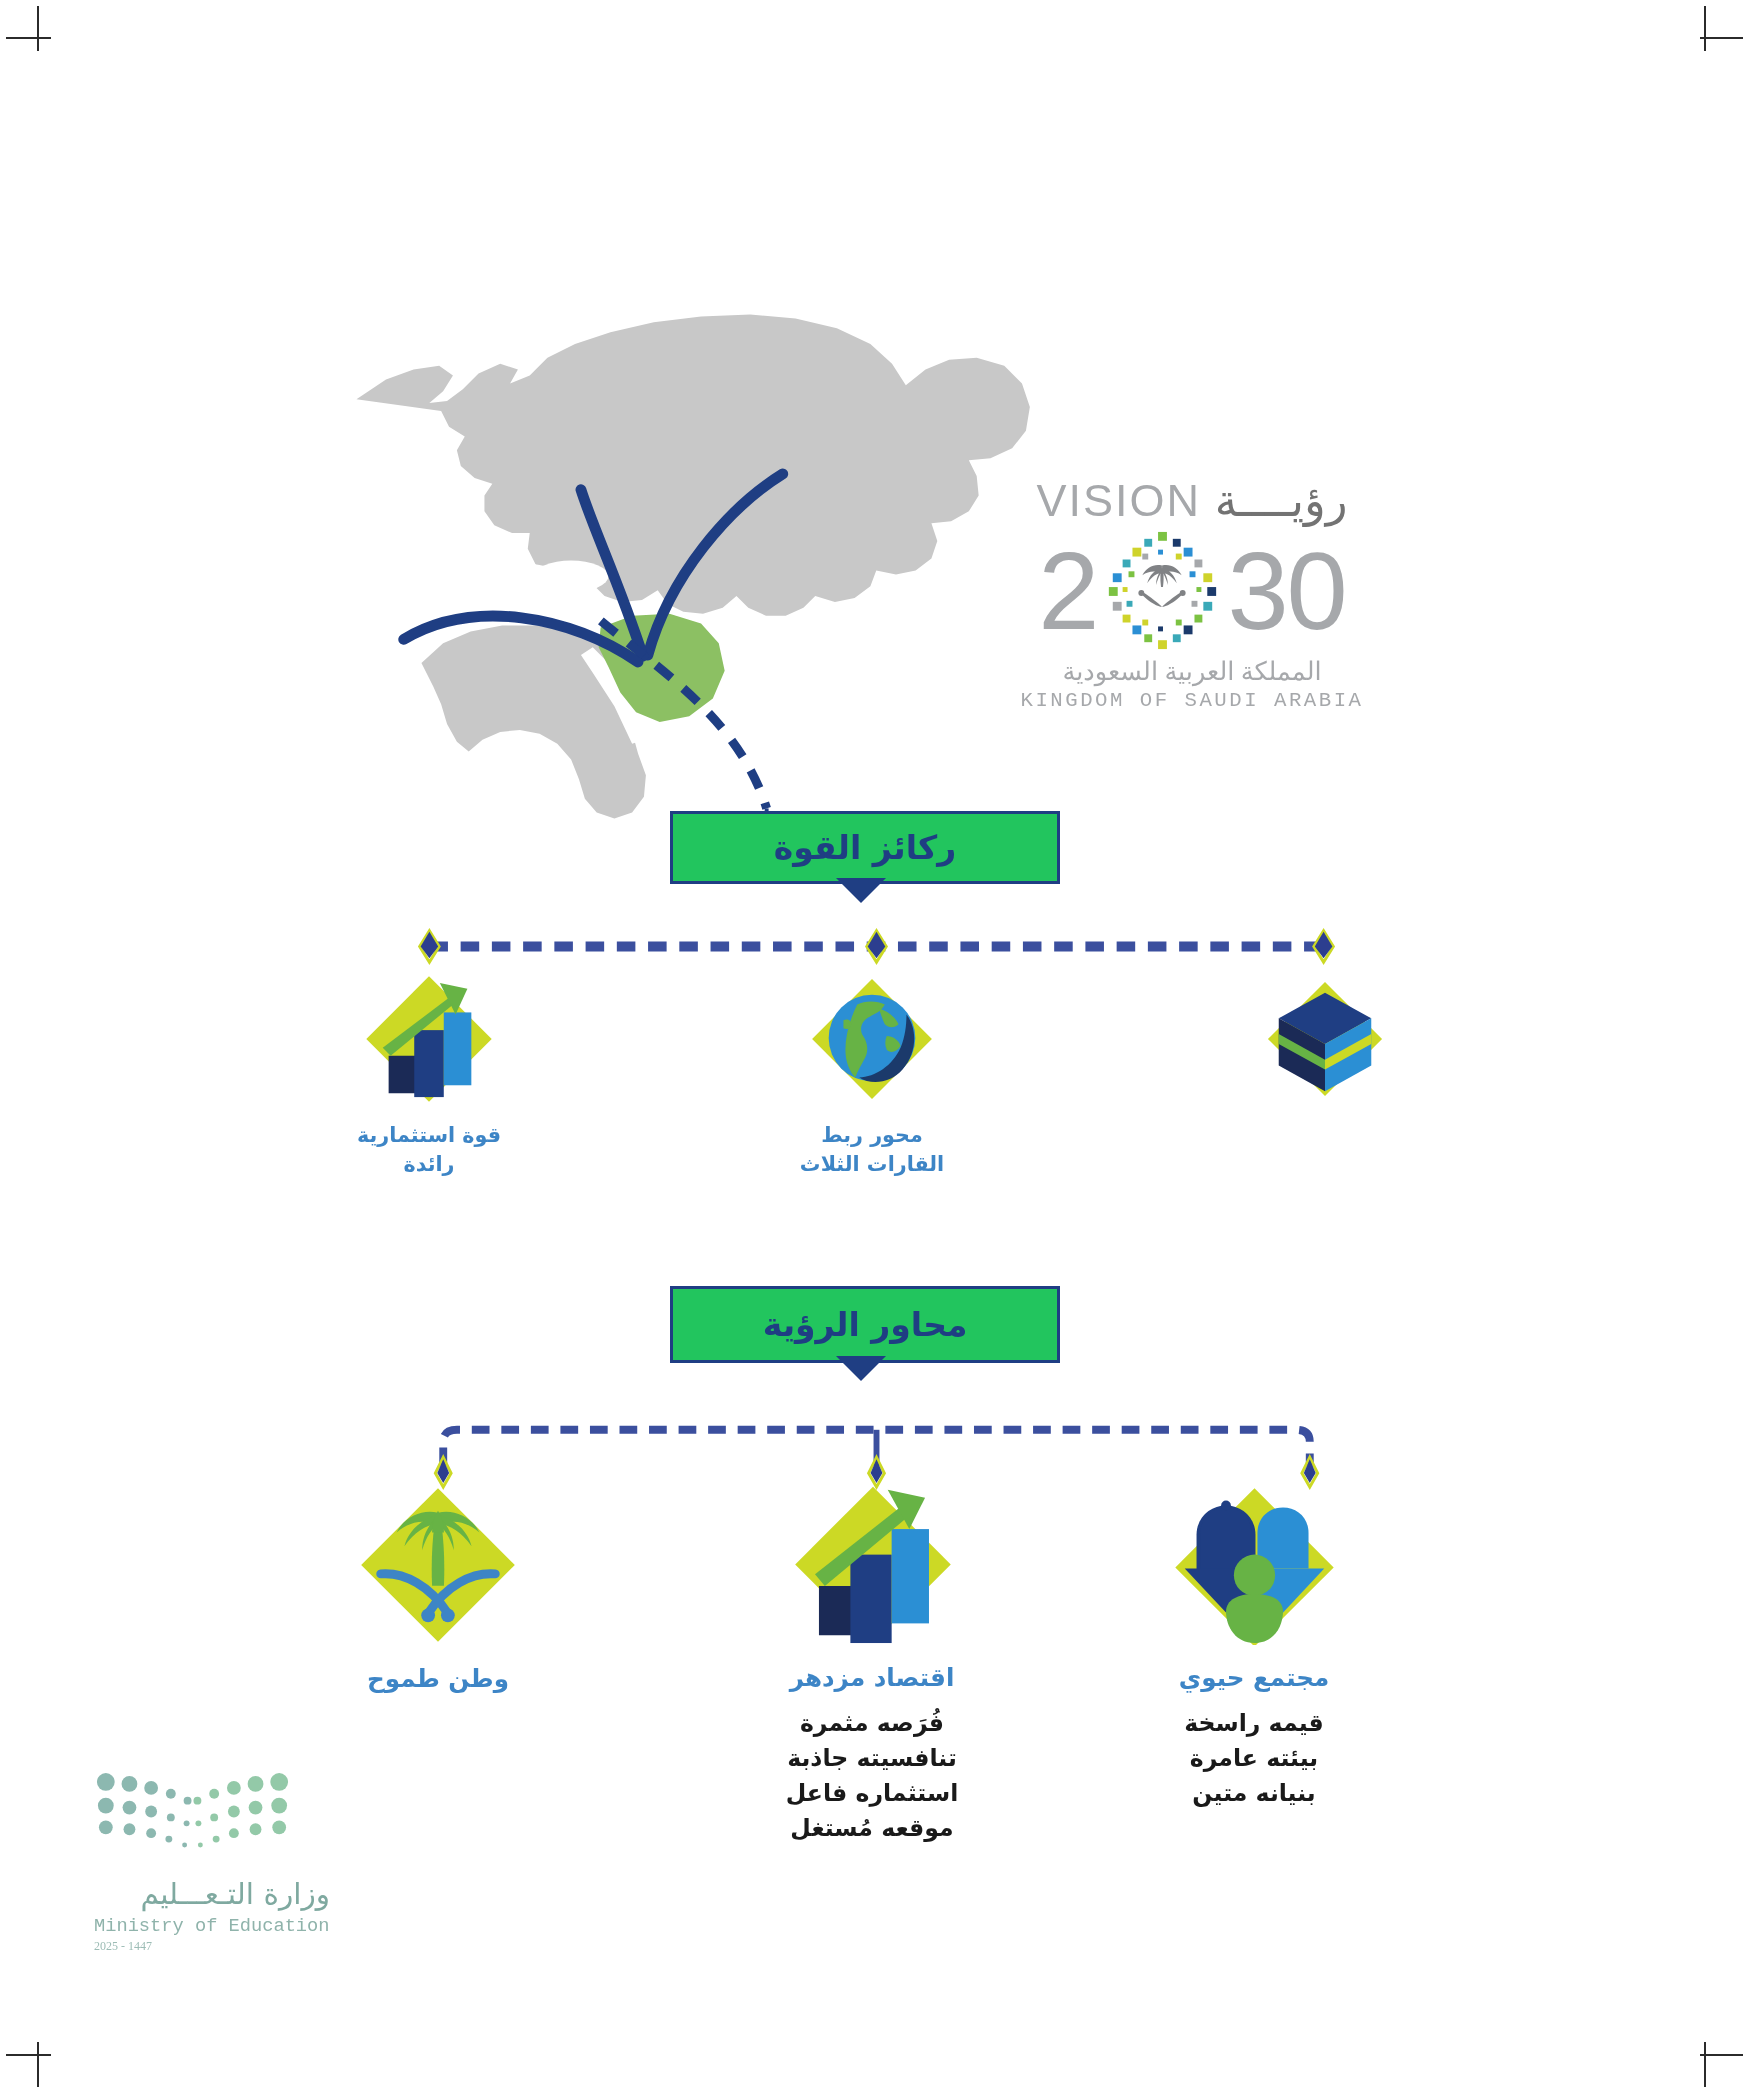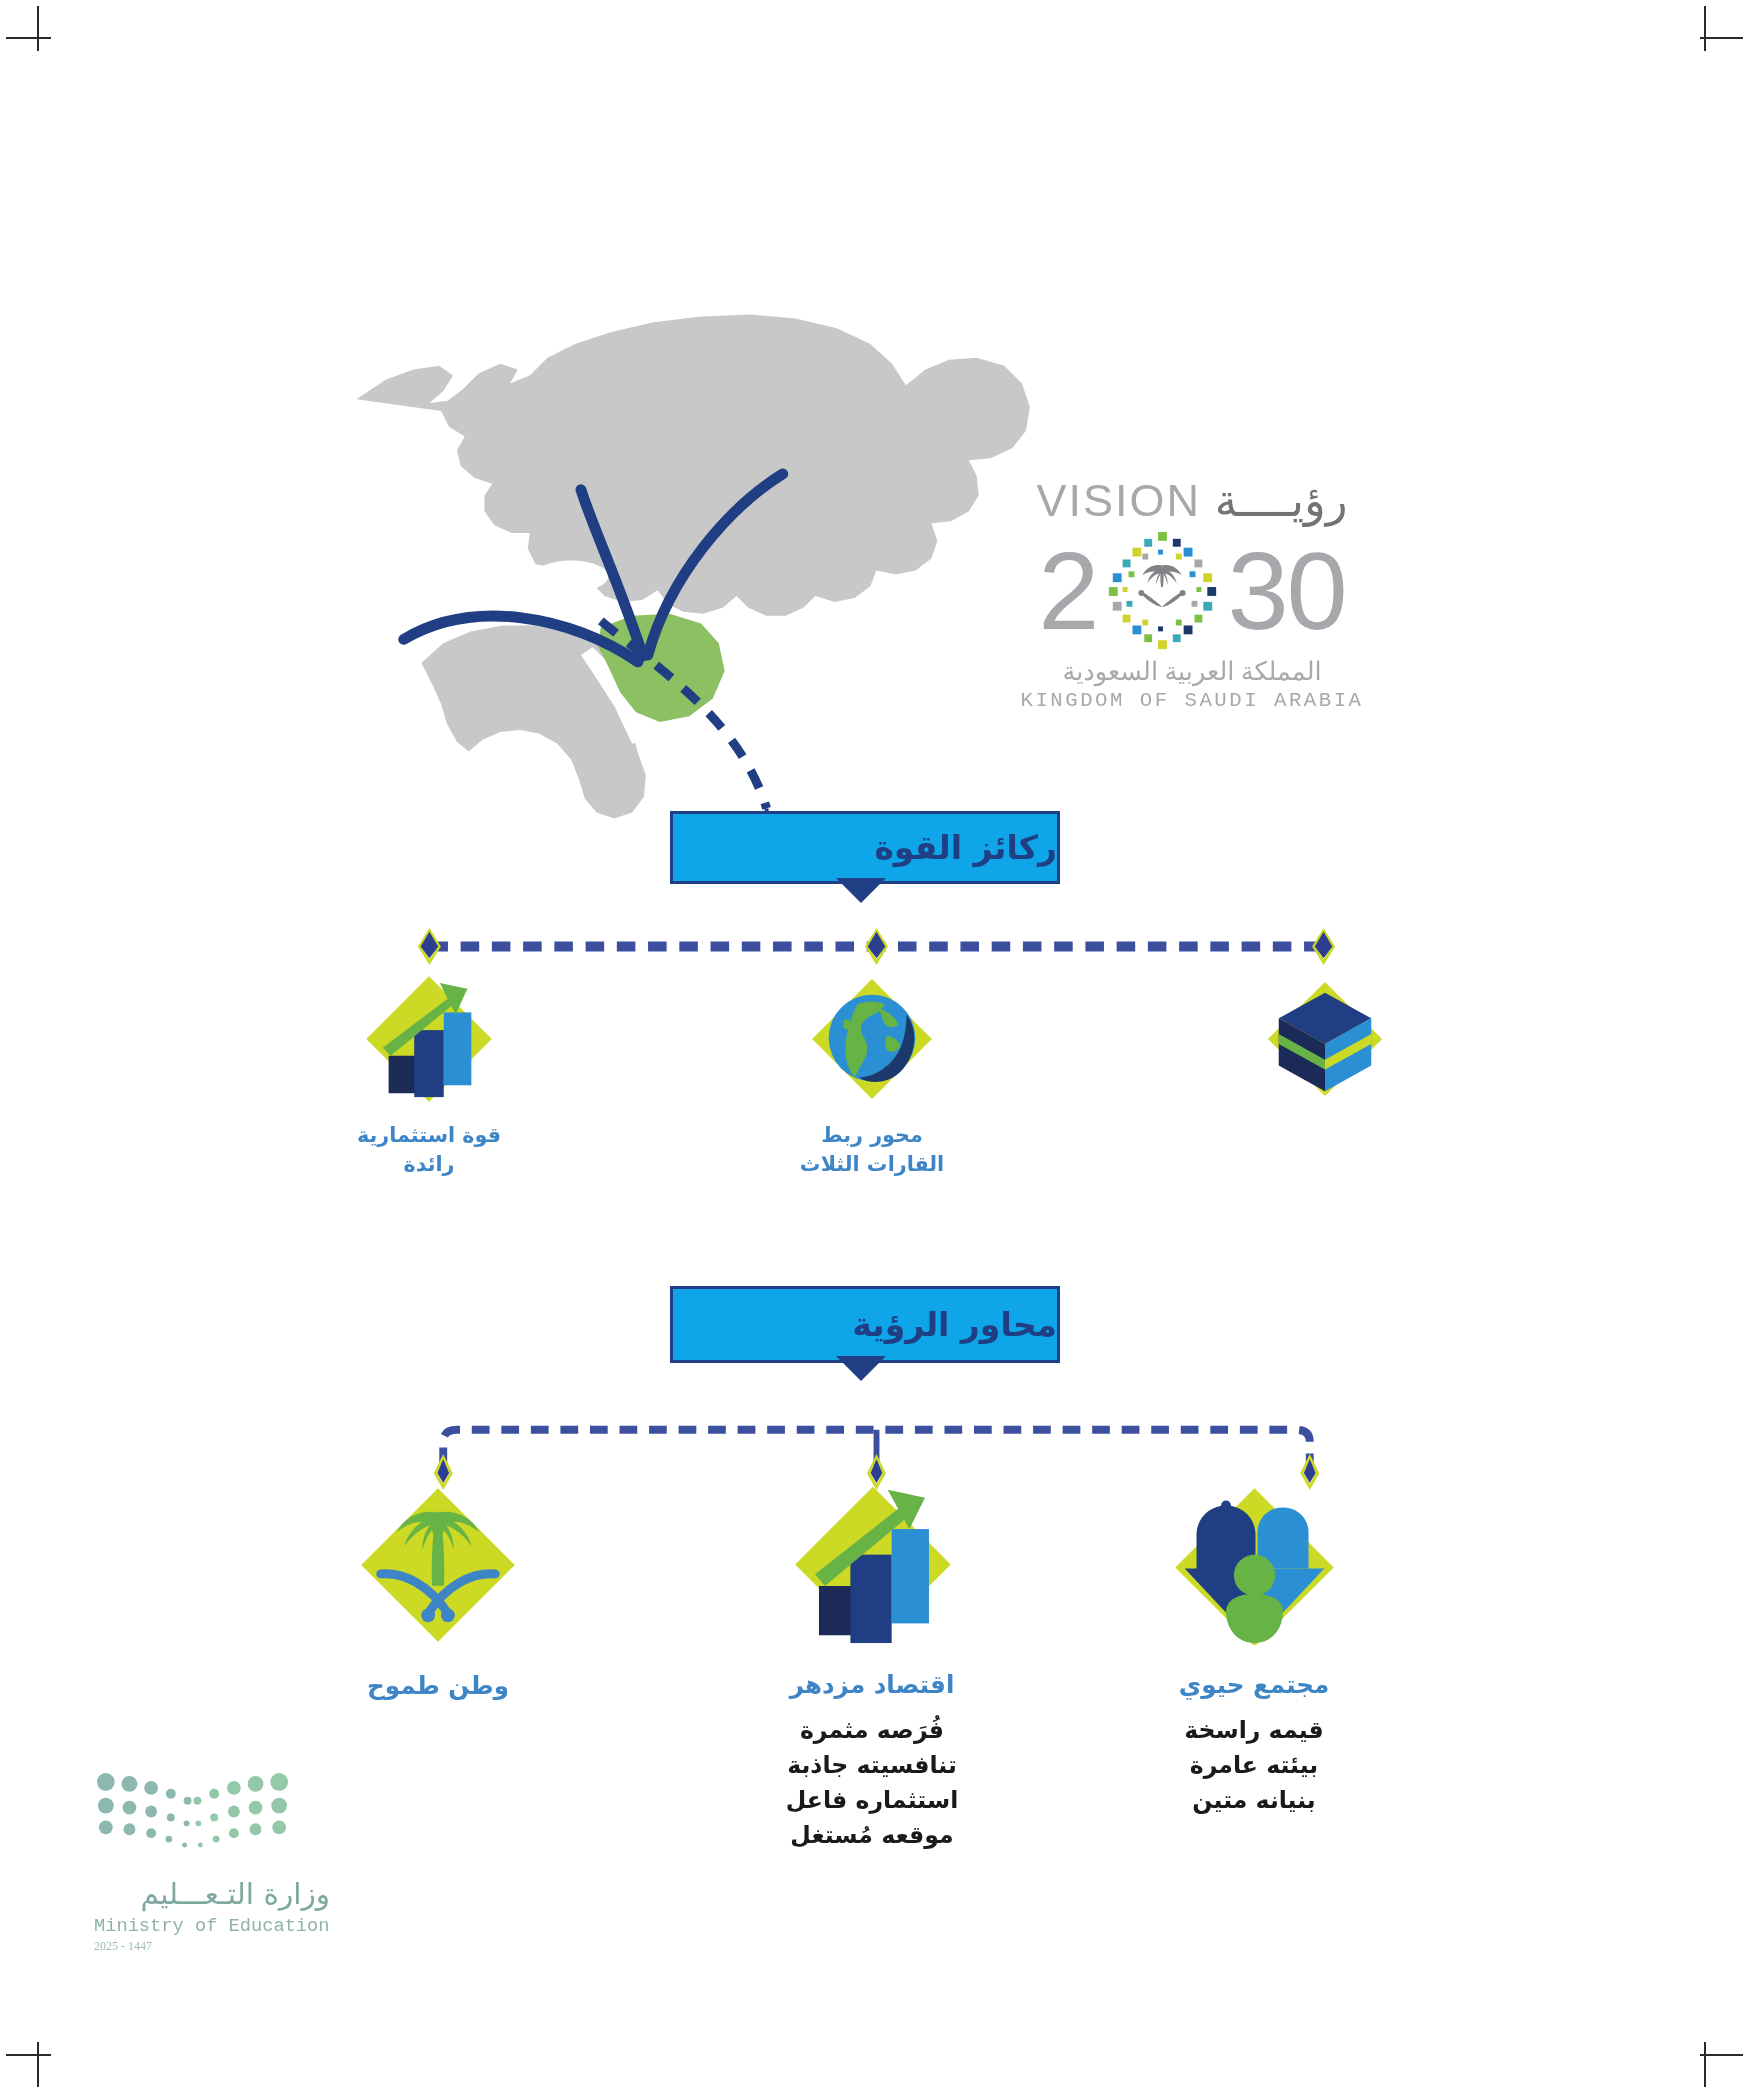--- a/index.html
+++ b/index.html
@@ -27,22 +27,22 @@
   .v-word-en{font-size:45px;letter-spacing:2px;color:#a6a8ab;font-family:"Liberation Sans",sans-serif;font-weight:400;}
   .v-word-ar{font-size:45px;color:#737373;font-family:"DejaVu Sans",sans-serif;direction:rtl;}
   .v-row2{position:relative;height:126px;display:flex;align-items:center;justify-content:center;}
   .v-big{font-size:110px;line-height:110px;color:#a6a8ab;font-weight:400;letter-spacing:-2px;font-family:"Liberation Sans",sans-serif;}
   .v-emblem{position:relative;width:126px;height:126px;margin:0 2px;}
   .v-row3{font-size:25.6px;color:#a6a8ab;direction:rtl;font-family:Liberation Serif, serif;margin-top:2px;}
   .v-row4{font-size:20.7px;color:#a6a8ab;letter-spacing:2.5px;font-family:Liberation Mono, monospace;margin-top:2px;}
 
   
   .hdr-box{
-    position:absolute;border:3px solid #1f3e83;background:#0ea5e9;
-    display:flex;align-items:center;justify-content:flex-start;
+    position:absolute;border:3px solid #1f3e83;background:#22c55e;
+    display:flex;align-items:center;justify-content:center;
     direction:rtl;
   }
   .hdr-box span{
     font-size:33px;font-weight:bold;color:#1f3e83;
     font-family:"DejaVu Sans",sans-serif;letter-spacing:1px;
   }
   .hdr-arrow{
     position:absolute;width:0;height:0;
     border-left:25.6px solid transparent;border-right:25.6px solid transparent;
     border-top:25.6px solid #1f3e83;
@@ -52,21 +52,21 @@
   .conn{position:absolute;}
 
   
   .col{position:absolute;text-align:center;}
   .col .icon{margin:0 auto;}
   .lbl-blue{
     color:#3d85c6;font-weight:bold;direction:rtl;
     font-family:"DejaVu Sans",sans-serif;
   }
   .lbl-r1{font-size:20.7px;line-height:29.6px;margin-top:13.8px;}
-  .lbl-r2{font-size:24.6px;line-height:29.6px;margin-top:21px;}
+  .lbl-r2{font-size:24.6px;line-height:29.6px;margin-top:14px;}
   .sub{
     color:#1a1a1a;font-weight:bold;direction:rtl;
     font-family:"DejaVu Sans",sans-serif;
     font-size:23.6px;line-height:35px;margin-top:13.8px;
   }
 
   
   .moe{position:absolute;left:94px;top:1768px;width:236px;}
   .moe-dots{width:197px;height:89px;}
   .moe-ar{font-size:29.6px;color:#7fa9a0;direction:rtl;font-family:"DejaVu Sans",sans-serif;margin-top:15.8px;letter-spacing:2px;}

